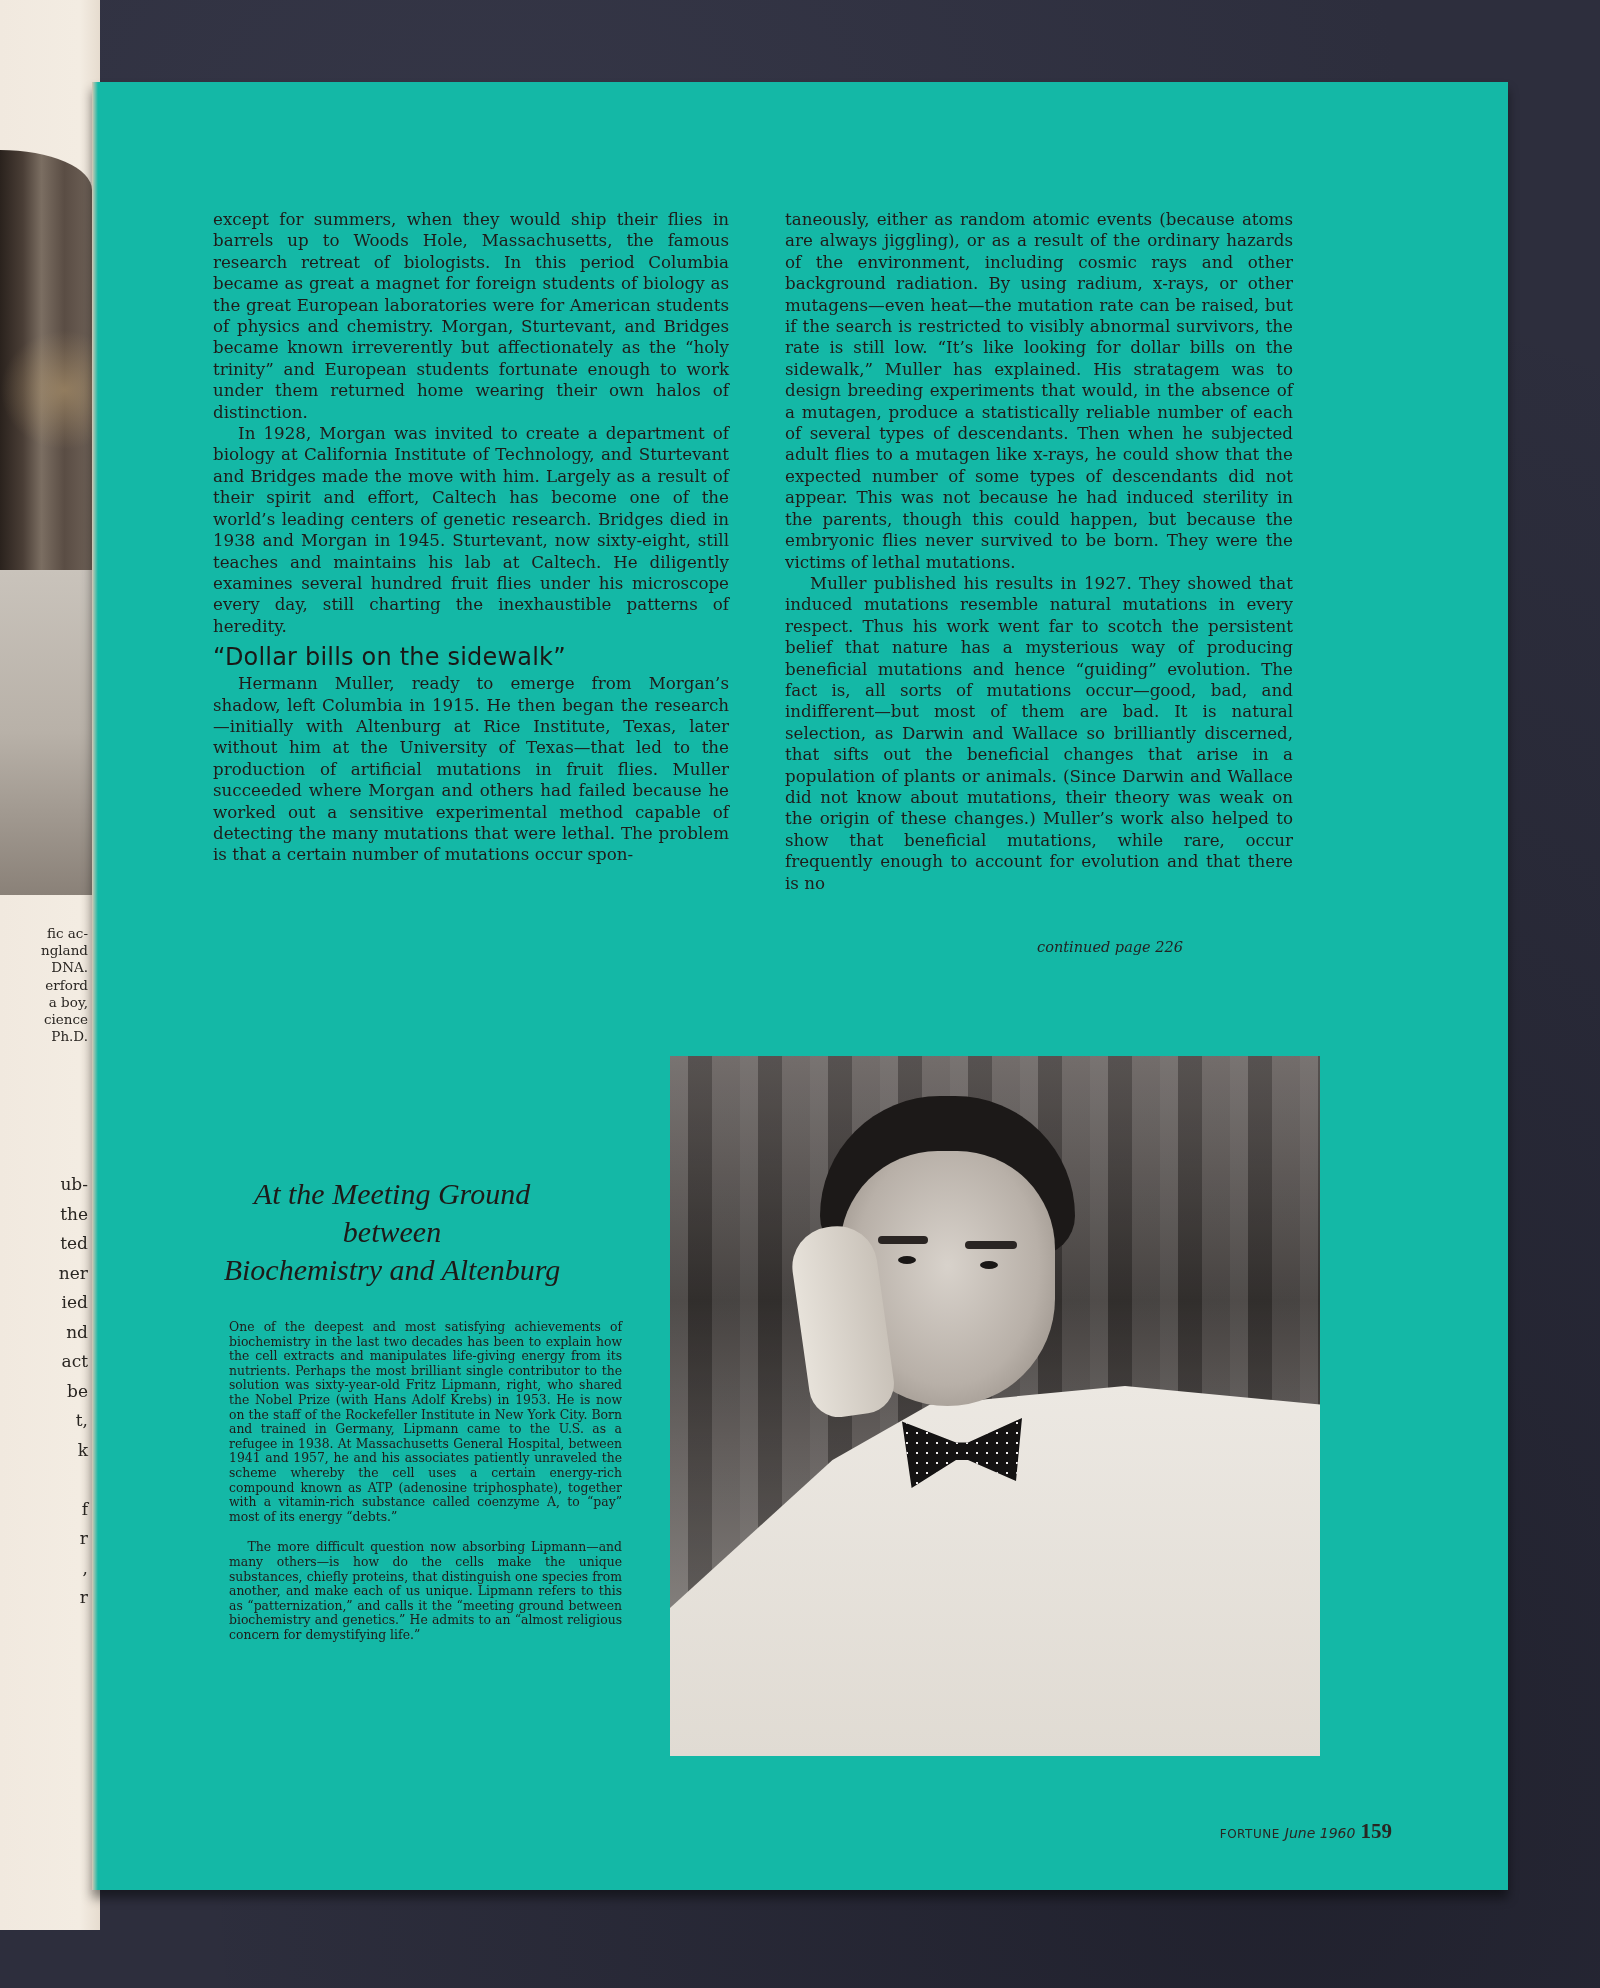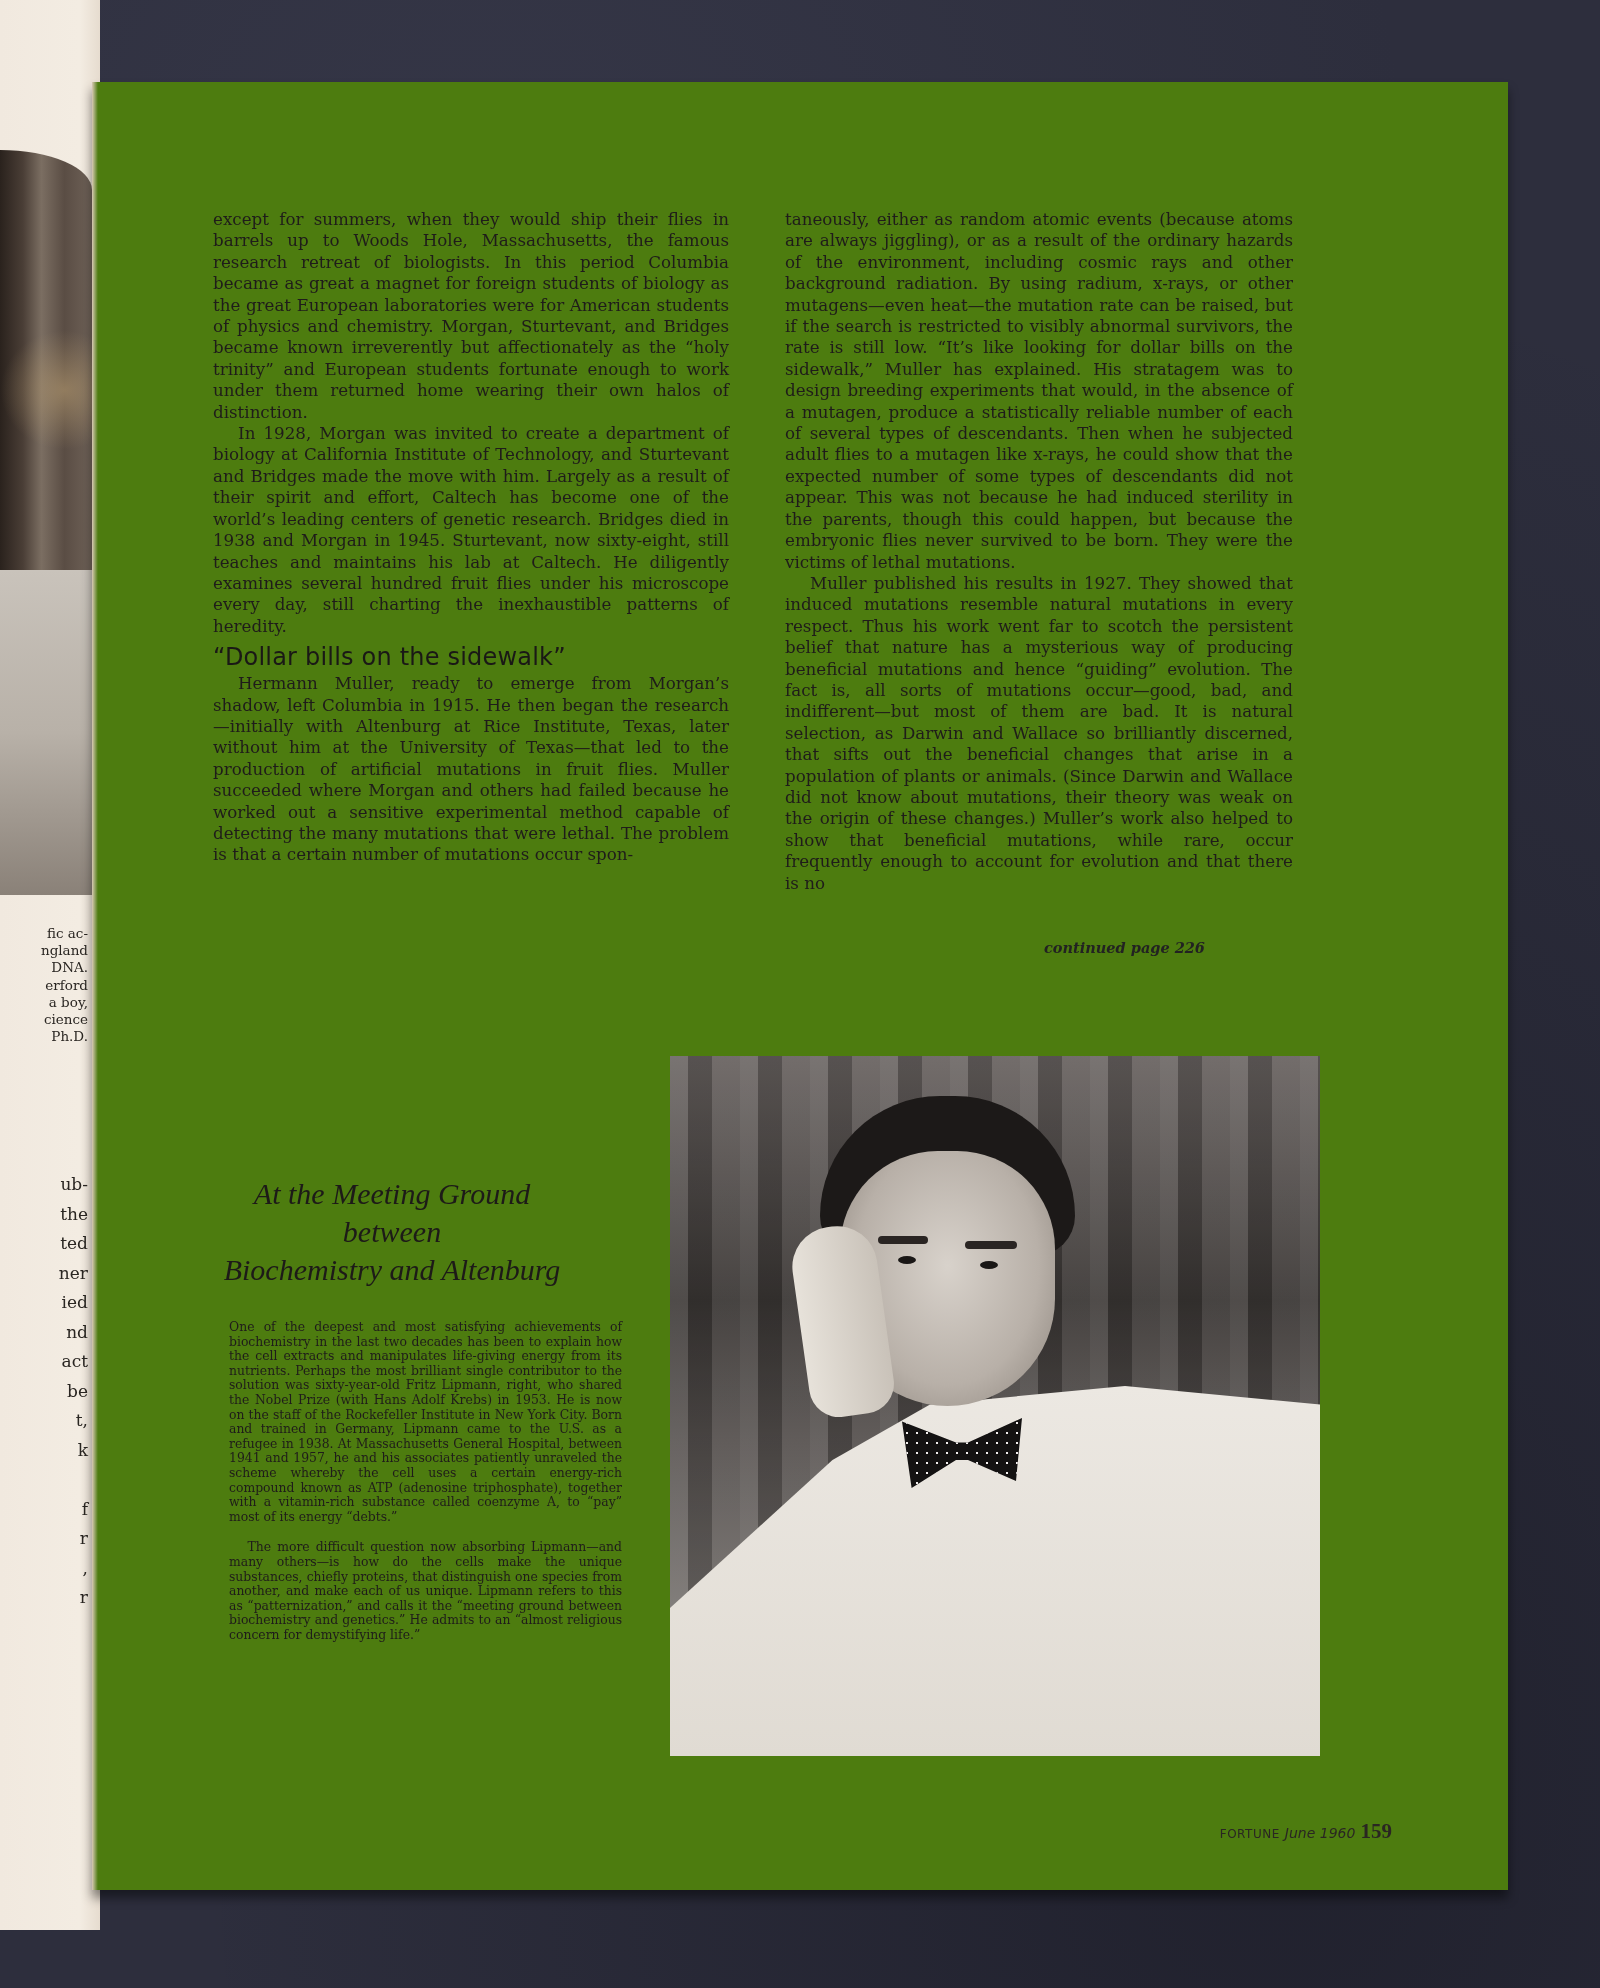--- a/index.html
+++ b/index.html
@@ -41,43 +41,43 @@
     position: absolute; right: 12px; width: 90px; text-align: right;
     font-size: 13.5px; line-height: 17.2px; color: #2a2622;
   }
   .left-text div { white-space: nowrap; }
   .left-text.a { top: 925px; }
   .left-text.b { top: 1170px; font-size: 17px; line-height: 29.5px; right: 12px; }
 
   
   .page {
     position: absolute; left: 92px; top: 82px; width: 1416px; height: 1808px;
-    background: #4d7c0f;
+    background: #14b8a6;
     box-shadow: 0 8px 10px rgba(0,0,0,0.45);
   }
   .page::before {
     content: ""; position: absolute; left: 0; top: 0; width: 6px; height: 100%;
     background: linear-gradient(90deg, #d8c9b5, rgba(243,239,231,0));
   }
   .col {
     position: absolute; font-size: 16.7px; line-height: 21.4px; color: #1f1c1a;
     text-align: justify;
   }
   .col p { margin: 0; text-indent: 0; }
   .col p.indent { text-indent: 1.5em; }
   .col-left { left: 121px; top: 127px; width: 516px; }
   .col-right { left: 693px; top: 127px; width: 508px; }
   .subhead {
     font-family: "DejaVu Sans", "Liberation Sans", sans-serif;
     font-size: 24px; line-height: 28px; margin: 6px 0 2px 0; color: #1a1816;
     letter-spacing: 0.2px;
   }
   .continued {
-    position: absolute; left: 952px; top: 857px; width: 260px; text-align: left;
-    font-style: italic; font-weight: bold; font-size: 14.5px; color: #222;
+    position: absolute; left: 888px; top: 857px; width: 260px; text-align: center;
+    font-style: italic; font-weight: normal; font-size: 14.5px; color: #222;
   }
   .sidebar-title {
     position: absolute; left: 110px; top: 1093px; width: 380px; text-align: center;
     font-family: "Liberation Serif", "DejaVu Serif", serif; font-style: italic;
     font-size: 30px; line-height: 38px; color: #1d1a18;
   }
   .sidebar-body {
     position: absolute; left: 121px; top: 1222px; width: 425px;
     font-size: 12.4px; line-height: 14.6px; color: #1f1c1a; text-align: justify;
   }

